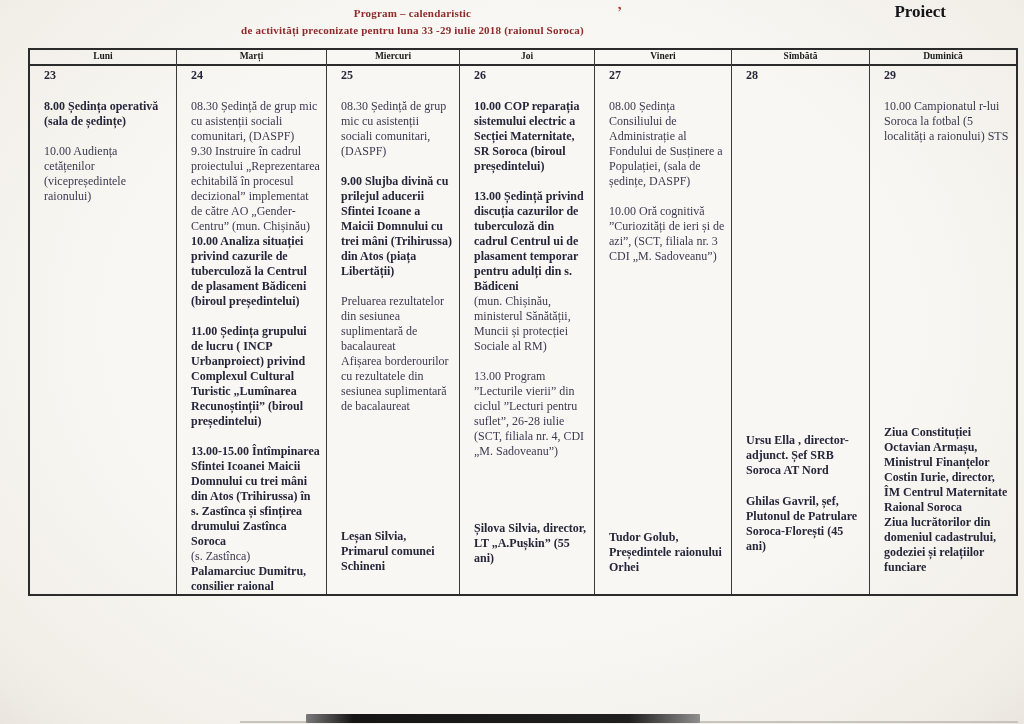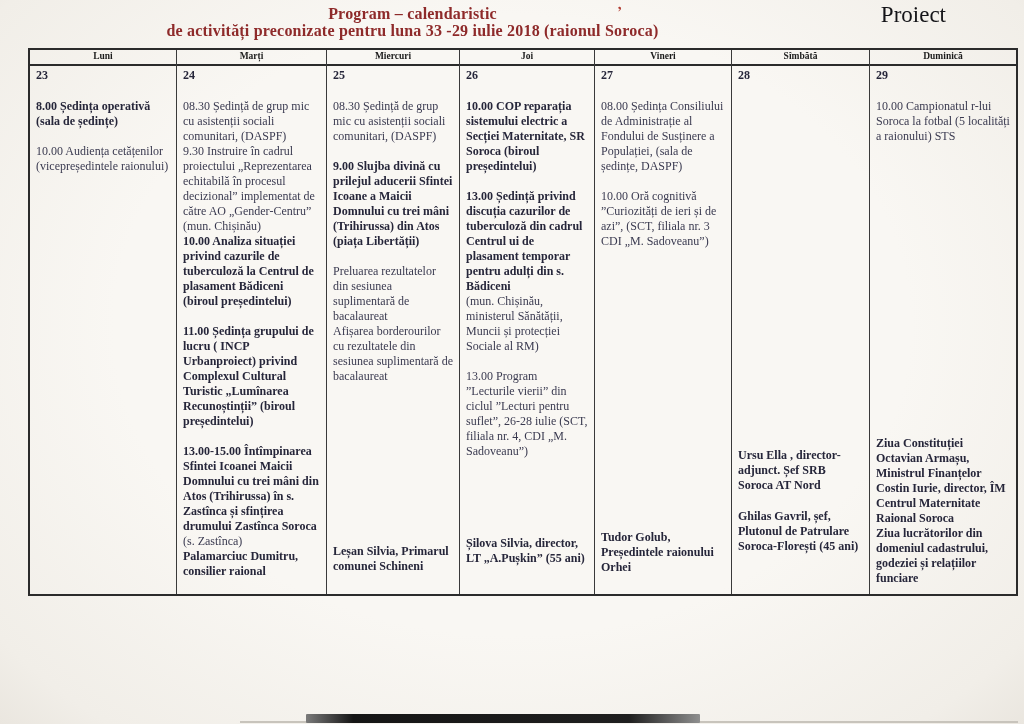--- a/index.html
+++ b/index.html
@@ -5,25 +5,25 @@
   html,body{margin:0;padding:0;}
   body{width:1024px;height:724px;overflow:hidden;background:#e9e6e0;}
   .paper{
     position:relative;width:1024px;height:724px;
     background:radial-gradient(ellipse at 50% 45%, #f9f7f3 55%, #f1eee8 90%, #eae6df 100%);
     font-family:"Liberation Serif","DejaVu Serif",serif;
     color:#3a3a50;
   }
   .title{
     position:absolute;left:0;top:5px;width:825px;text-align:center;
-    font-weight:bold;font-size:16px;line-height:17px;color:#8e2a2a;
+    font-weight:bold;font-size:11px;line-height:17px;color:#8e2a2a;
     letter-spacing:.2px;
   }
   .corner{
-    position:absolute;right:78px;top:2px;font-weight:normal;font-size:23px;color:#141418;
+    position:absolute;right:78px;top:2px;font-weight:bold;font-size:17px;color:#141418;
   }
   .red-mark{
     position:absolute;left:617px;top:-4px;color:#b03a30;font-weight:bold;font-size:15px;
     transform:rotate(-12deg);
   }
   .cal-table{
     position:absolute;left:28px;top:48px;width:990px;height:548px;
     border:2px solid #2b2b2b;box-sizing:border-box;
     display:flex;background:transparent;
   }
@@ -35,35 +35,35 @@
   .col:nth-child(5){width:137px}
   .col:nth-child(6){width:138px}
   .col:nth-child(7){flex:1;border-right:none}
   .day-head{
     height:14px;border-bottom:2px solid #2b2b2b;
     font-weight:bold;font-size:9.5px;line-height:13px;text-align:center;color:#1b1b1b;
     flex:0 0 auto;
   }
   .body{
     flex:1;display:flex;flex-direction:column;
-    padding:2px 6px 12px 6px;font-size:12px;line-height:15px;overflow:hidden;
+    padding:2px 6px 12px 6px;font-size:12px;line-height:15px;overflow:hidden;margin-left:8px;
   }
   .date{font-weight:bold;font-size:12px;color:#26263a;height:16px;flex:0 0 auto;}
   .event{margin:0;}
   .event.gap{margin-top:15px;}
   .event.b{font-weight:bold;color:#26263a;}
   .footer{margin-top:auto;flex:0 0 auto;}
   .fnote{margin:0;font-weight:bold;color:#26263a;}
   .fnote.gap{margin-top:16px;}
   .col-2 .body{padding-bottom:20px}
   .col-3 .body{padding-bottom:20px}
   .col-4 .body{padding-bottom:28px}
   .col-5 .body{padding-bottom:19px}
   .col-6 .body{padding-bottom:40px}
-  .col-7 .body{padding-bottom:8px}
+  .col-7 .body{padding-bottom:19px}
   .edge-line{position:absolute;left:240px;top:721px;width:778px;height:2px;background:#c8c4bc;}
   .scan-strip{
     position:absolute;left:306px;top:714px;width:394px;height:9px;border-radius:1px;
     background:linear-gradient(90deg,#7a7a7a,#151515 12%,#1f1f1f 82%,#8f8f8f);
   }
 </style>
 </head>
 <body>
 
 <div class="paper">

